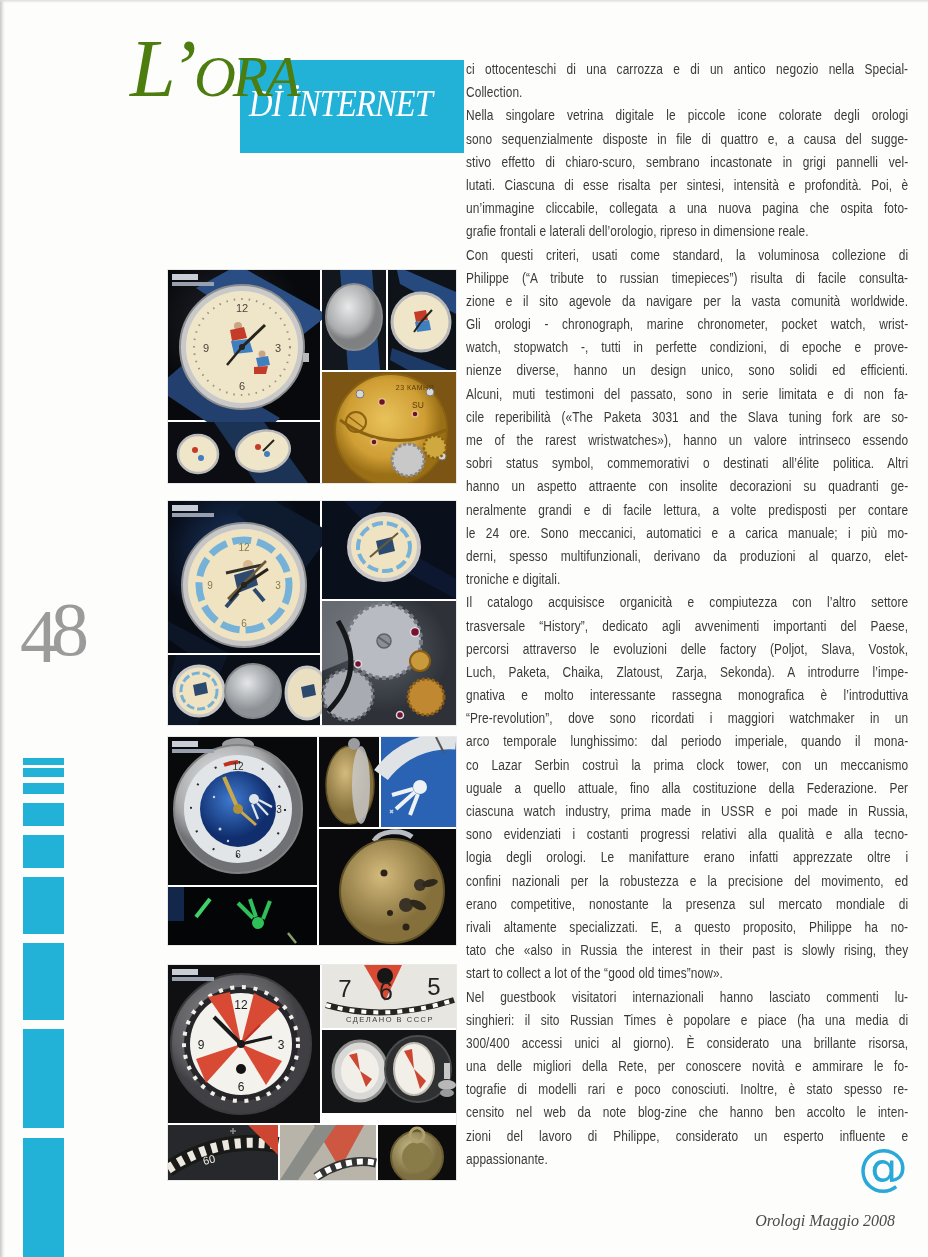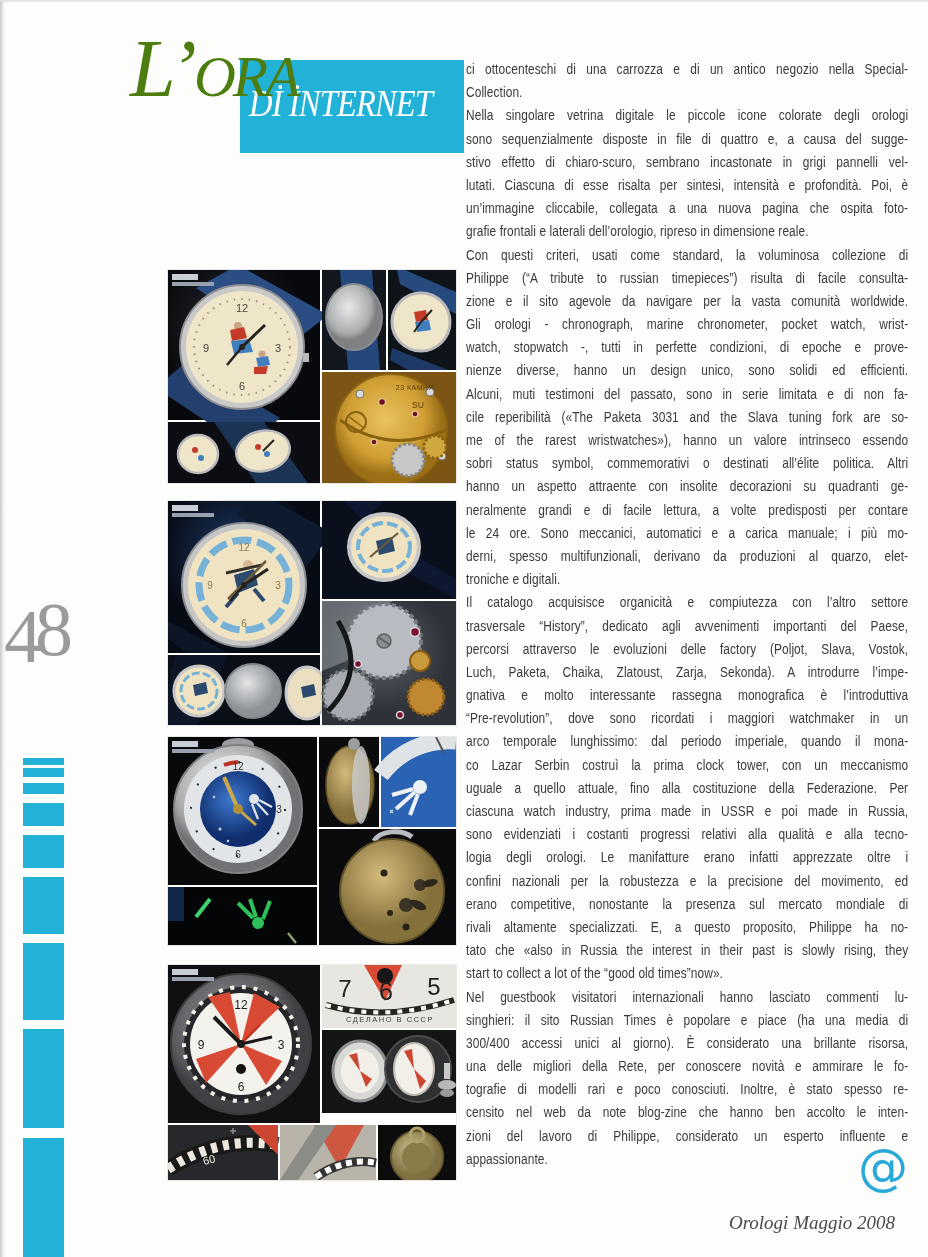--- a/index.html
+++ b/index.html
@@ -45,21 +45,21 @@
   }
   .line{
     font-size:15.5px; line-height:23.2px; height:23.2px;
     text-align:justify; text-align-last:justify; white-space:nowrap;
     letter-spacing:.1px;
   }
   .line.end{text-align-last:left;}
 
   
   .pagenum{
-    position:absolute; left:4px; top:586px;
+    position:absolute; left:20px; top:586px;
     font-family:"Liberation Serif", serif; color:#9b9b9b;
     letter-spacing:-7px;
   }
   .pagenum .d1{font-size:76px; position:relative; top:7px;}
   .pagenum .d2{font-size:76px;}
 
   
   .bars{position:absolute; left:23px; top:758px; width:41px;}
   .bars .bar{background:#22b2d8; width:41px;}
   .b1{height:7px;  margin-bottom:3px;}
@@ -83,21 +83,21 @@
 
   
   .at-glyph{
     position:absolute; left:858px; top:1138px;
     font-family:"DejaVu Sans", sans-serif;
     font-size:50px; color:#2aa9d8;
   }
   .footer{
     position:absolute; right:33px; top:1212px;
     font-family:"Liberation Serif", serif; font-style:italic;
-    font-size:19px; color:#4a4a4a;
+    font-size:16px; color:#4a4a4a;
   }
   text{font-family:"Liberation Sans", sans-serif;}
 </style>
 </head>
 <body>
 
 <div class="page">
   <div class="scan-edge-left"></div>
   <div class="scan-edge-top"></div>
 

